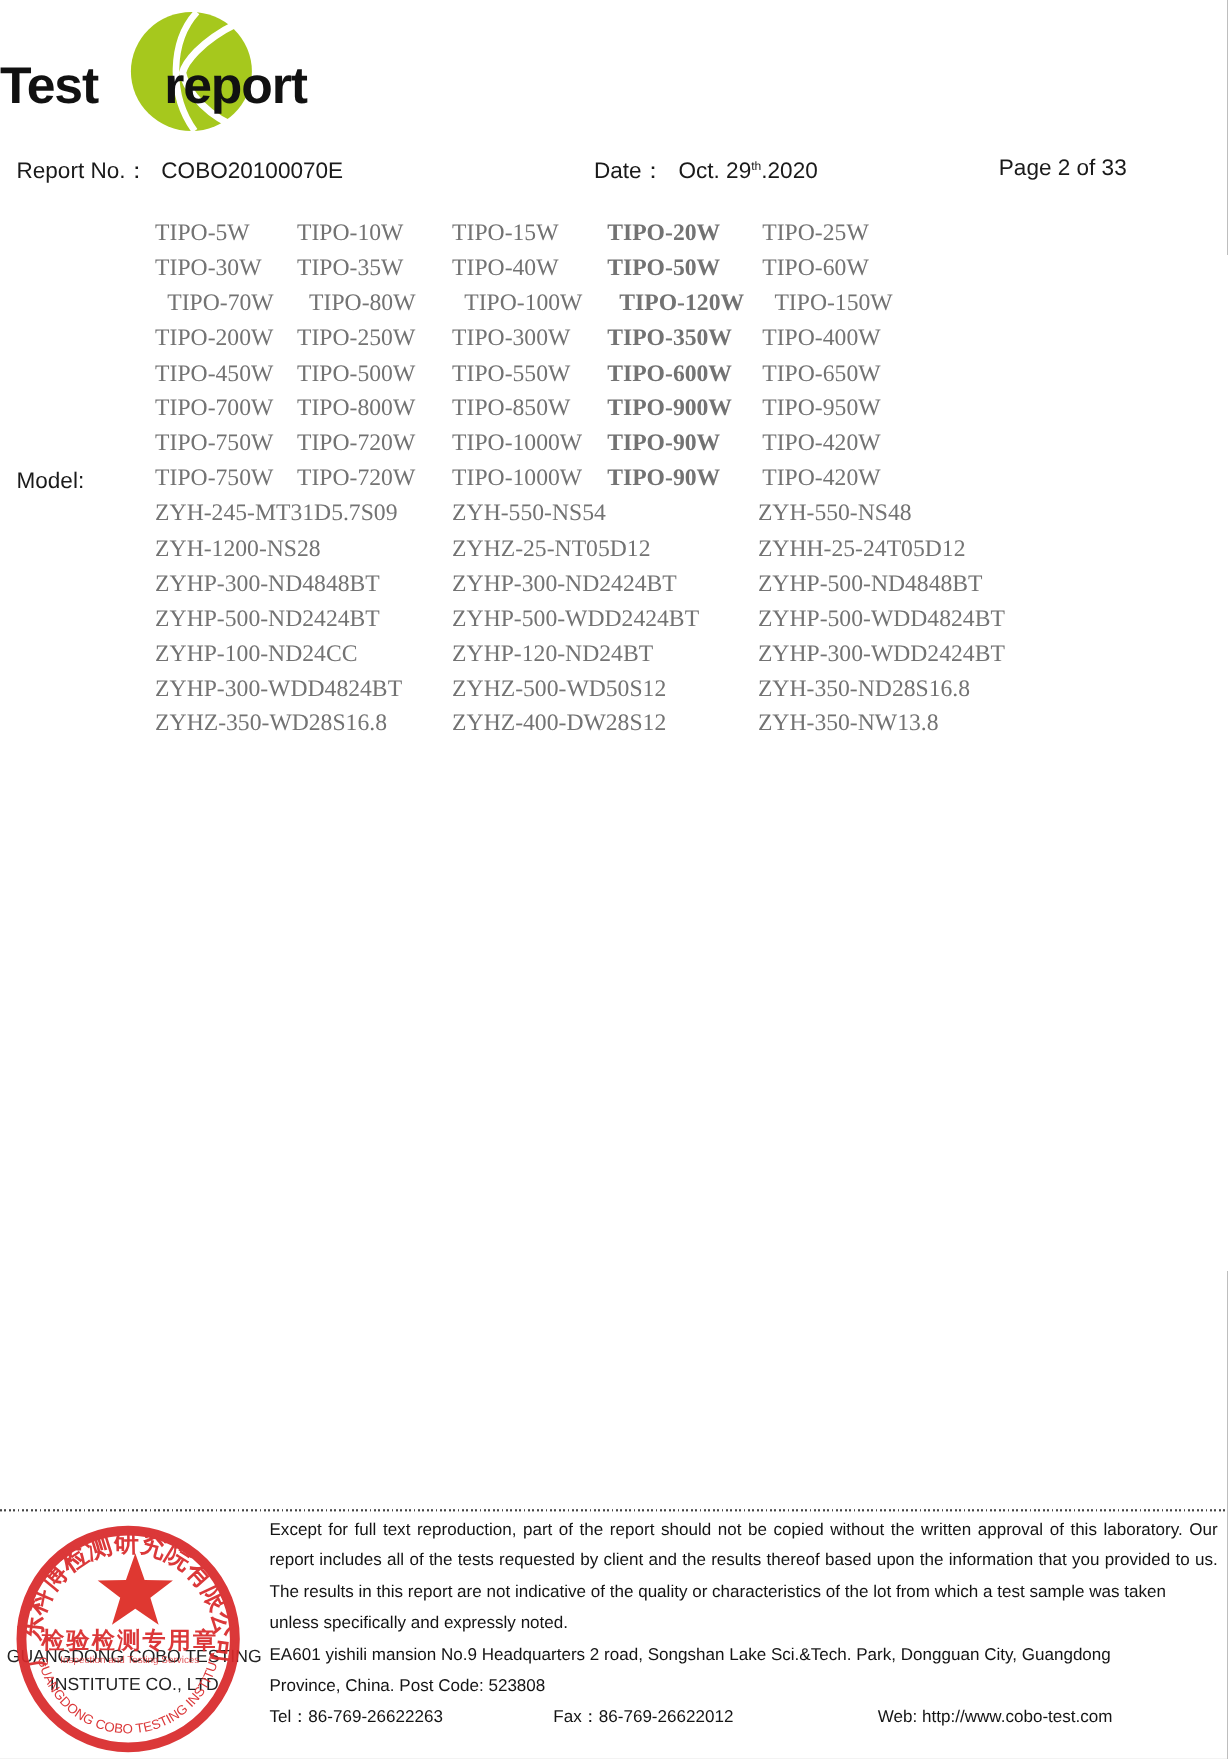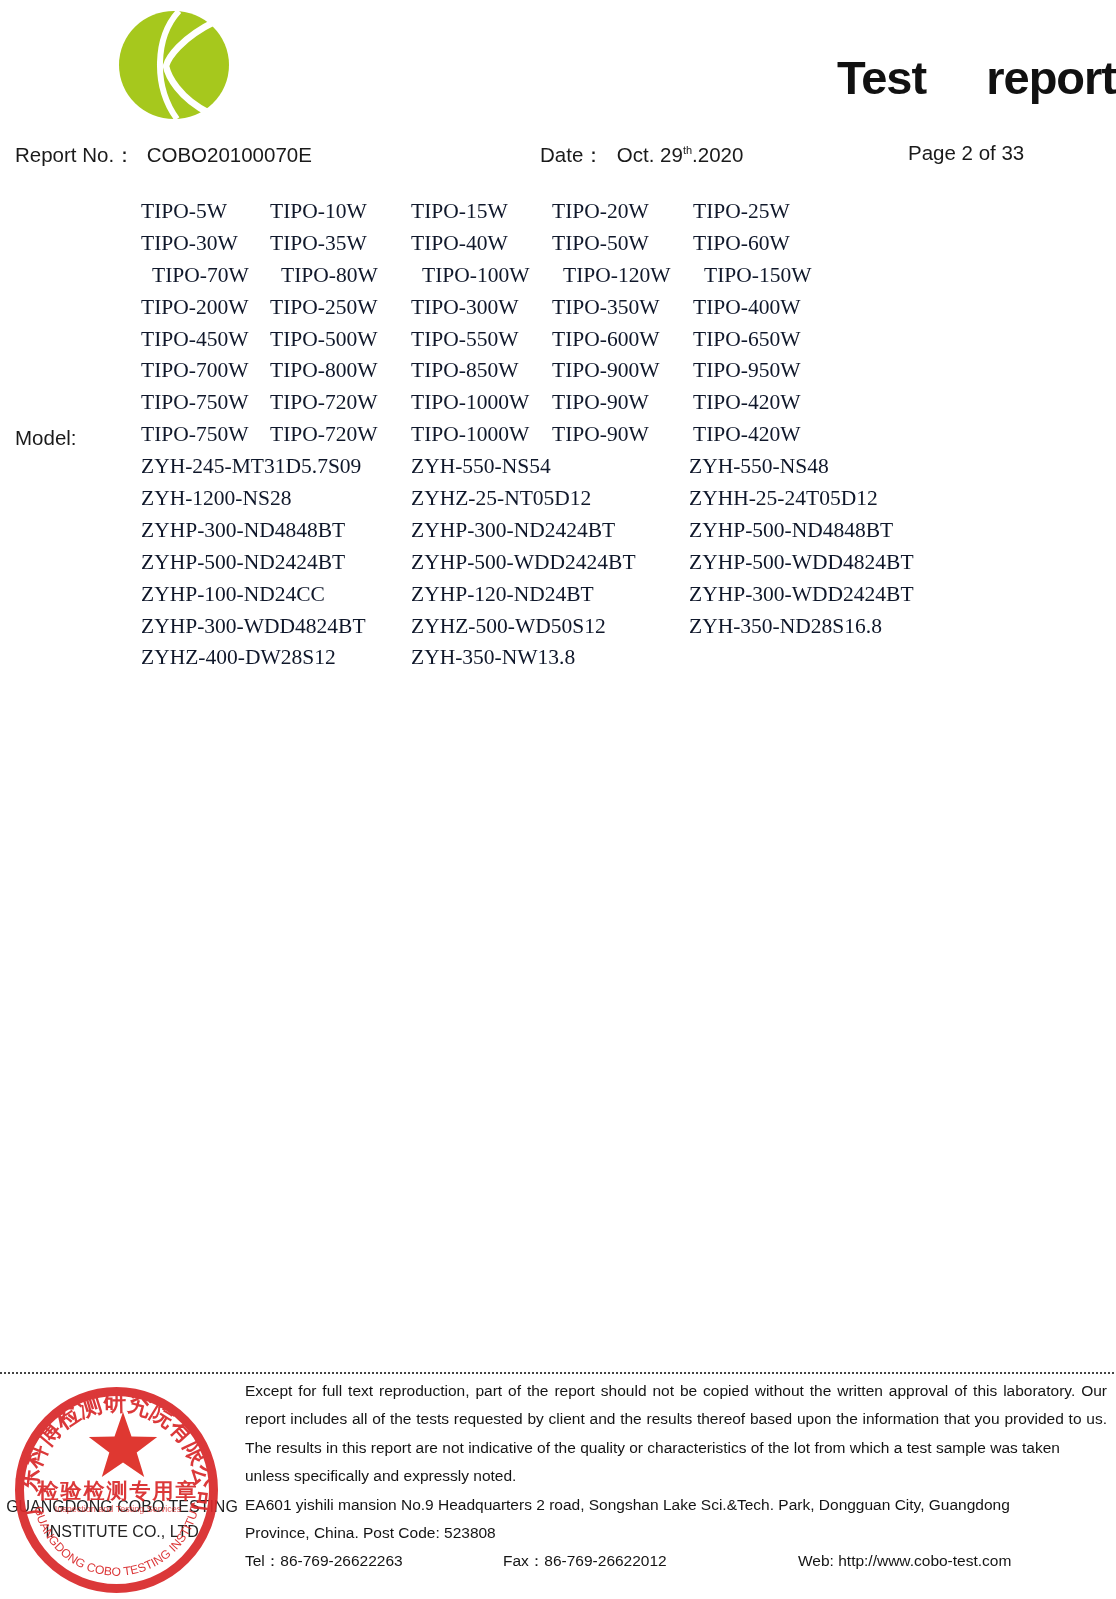--- a/index.html
+++ b/index.html
@@ -4,42 +4,42 @@
 <style>
   html,body{margin:0;padding:0;background:#888;}
   .page{
     position:relative;width:1116px;height:1599px;margin:0 auto;
     background:#ffffff;overflow:hidden;
     font-family:"Liberation Sans",sans-serif;color:#1a1a1a;
   }
   
   .logo{position:absolute;left:118px;top:10px;width:112px;height:110px;}
   .title{
-    position:absolute;left:0;top:50px;width:100%;text-align:right;
+    position:absolute;left:0;top:50px;width:100%;text-align:left;
     font-size:47px;font-weight:bold;letter-spacing:-1px;word-spacing:48px;color:#111;
   }
   .hline{position:absolute;top:141px;left:0;width:100%;height:26px;font-size:20.5px;padding-left:16px;}
   .hline .report{position:absolute;left:15px;}
   .hline .report .val{margin-left:12px;}
   .hline .date{position:absolute;left:540px;}
   .hline .date .val{margin-left:13px;}
   .hline .date sup{font-size:11px;}
   .hline .page-info{position:absolute;left:908px;}
   
   .model-label{position:absolute;left:15px;top:426px;font-size:20.5px;}
   .models{
     position:absolute;left:141px;top:196px;
-    font-family:"Liberation Serif",serif;font-size:21.5px;color:#0f172a;
+    font-family:"Liberation Serif",serif;font-size:21.5px;color:#737373;
   }
   .mrow{display:flex;height:31.9px;line-height:31.9px;white-space:nowrap;}
   .mrow.tipo > span{display:inline-block;}
   .mrow.tipo > span:nth-child(1){width:129px;}
   .mrow.tipo > span:nth-child(2){width:141px;}
   .mrow.tipo > span:nth-child(3){width:141px;}
-  .mrow.tipo > span:nth-child(4){width:141px;}
+  .mrow.tipo > span:nth-child(4){width:141px;font-weight:bold;}
   .mrow.tipo.indent1 > span:nth-child(1){padding-left:11px;}
   .mrow.zyh > span{display:inline-block;}
   .mrow.zyh > span:nth-child(1){width:270px;}
   .mrow.zyh > span:nth-child(2){width:278px;}
   
   .divider{
     position:absolute;left:0;top:1372px;width:1116px;height:2px;
     background-image:repeating-linear-gradient(90deg,#444 0 1.6px,transparent 1.6px 4px);
   }
   .footer-text{
@@ -167,20 +167,21 @@
       <span>ZYHP-100-ND24CC</span>
         <span>ZYHP-120-ND24BT</span>
         <span>ZYHP-300-WDD2424BT</span>
     </div>
     <div class="mrow zyh">
       <span>ZYHP-300-WDD4824BT</span>
         <span>ZYHZ-500-WD50S12</span>
         <span>ZYH-350-ND28S16.8</span>
     </div>
     <div class="mrow zyh">
+      <span>ZYHZ-350-WD28S16.8</span>
         <span>ZYHZ-400-DW28S12</span>
         <span>ZYH-350-NW13.8</span>
     </div>
   </div>
 
   <div class="divider"></div>
 
   <div class="footer-text">
     <div class="just">Except for full text reproduction, part of the report should not be copied without the written approval of this laboratory. Our</div>
     <div class="just">report includes all of the tests requested by client and the results thereof based upon the information that you provided to us.</div>

